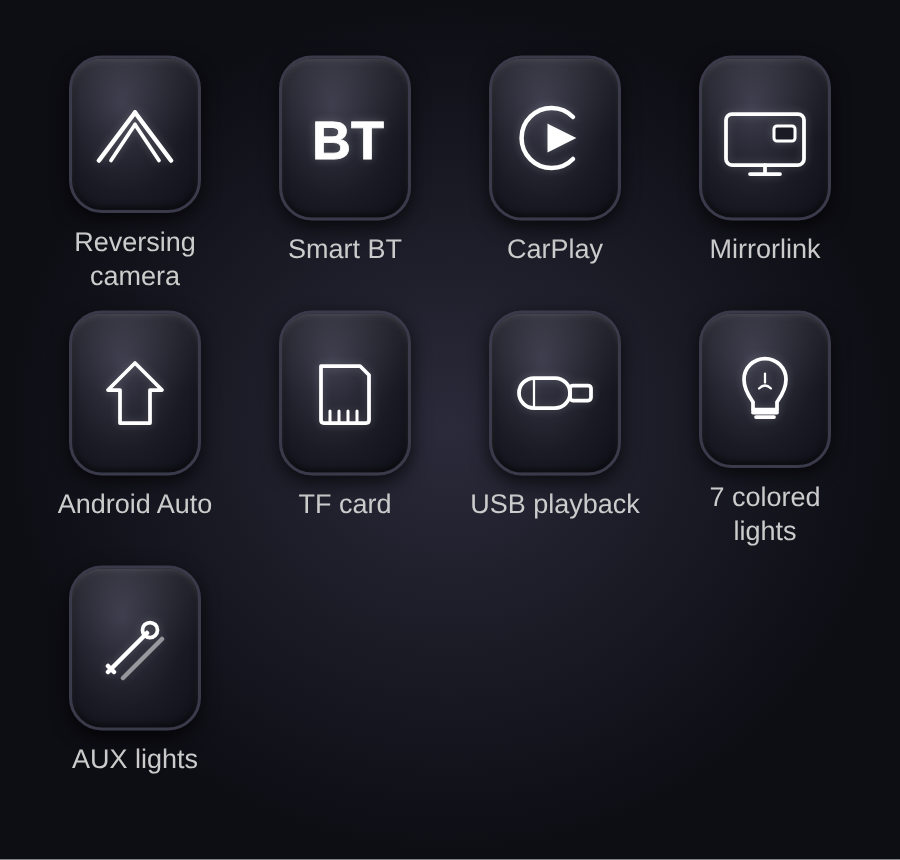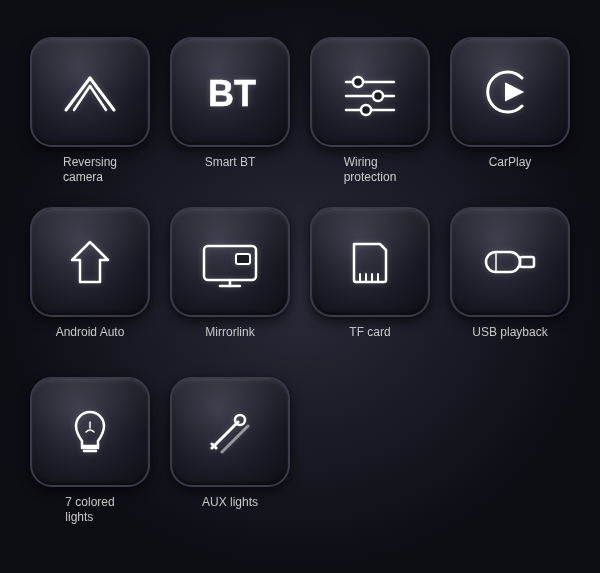--- a/index.html
+++ b/index.html
@@ -21,21 +21,21 @@
       padding: 20px;
     }
     .cell {
       display: flex;
       flex-direction: column;
       align-items: center;
       justify-content: flex-start;
       gap: 8px;
     }
     .icon-box {
-      width: 120px;
+      width: 88px;
       height: 110px;
       border-radius: 22px;
       background: radial-gradient(ellipse at 40% 30%, #3a3a4a 0%, #1a1a24 60%, #0f0f18 100%);
       border: 2px solid #3a3a4a;
       box-shadow:
         inset 0 2px 4px rgba(255,255,255,0.08),
         inset 0 -2px 4px rgba(0,0,0,0.6),
         0 4px 12px rgba(0,0,0,0.7),
         0 1px 2px rgba(255,255,255,0.05) inset;
       display: flex;
@@ -54,21 +54,22 @@
       background: linear-gradient(to bottom, rgba(255,255,255,0.06), transparent);
       pointer-events: none;
     }
     .icon-box svg {
       width: 64px;
       height: 64px;
       filter: drop-shadow(0 0 3px rgba(255,255,255,0.2));
     }
     .label {
       color: #cccccc;
-      font-size: 12px;
+      font-size: 18px;
+      text-align: center;
       line-height: 1.3;
       font-weight: 400;
     }
   </style>
 </head>
 <body>
 
 <div class="grid">
 
   <div class="cell">
@@ -86,69 +87,55 @@
   <div class="cell">
     <div class="icon-box">
       <svg viewBox="0 0 64 64" fill="none" xmlns="http://www.w3.org/2000/svg">
         <text x="10" y="46" font-size="36" font-weight="bold" font-family="Arial" fill="white" stroke="white" stroke-width="0.5">BT</text>
       </svg>
     </div>
     <span class="label">Smart BT</span>
   </div>
 
 
-  <div class="cell">
-    <div class="icon-box">
-      <svg viewBox="0 0 64 64" fill="none" xmlns="http://www.w3.org/2000/svg">
-
-        <line x1="8" y1="22" x2="56" y2="22" stroke="white" stroke-width="2.5" stroke-linecap="round"></line>
-        <circle cx="20" cy="22" r="5" stroke="white" stroke-width="2.5" fill="#1a1a24"></circle>
-        <line x1="8" y1="36" x2="56" y2="36" stroke="white" stroke-width="2.5" stroke-linecap="round"></line>
-        <circle cx="40" cy="36" r="5" stroke="white" stroke-width="2.5" fill="#1a1a24"></circle>
-        <line x1="8" y1="50" x2="56" y2="50" stroke="white" stroke-width="2.5" stroke-linecap="round"></line>
-        <circle cx="28" cy="50" r="5" stroke="white" stroke-width="2.5" fill="#1a1a24"></circle>
-      </svg>
-    </div>
-    <span class="label">Wiring<br>protection</span>
-  </div>
 
   <div class="cell">
     <div class="icon-box">
       <svg viewBox="0 0 64 64" fill="none" xmlns="http://www.w3.org/2000/svg">
 
         <path d="M44 18 A20 20 0 1 0 44 46" stroke="white" stroke-width="3" fill="none" stroke-linecap="round"></path>
         <path d="M28 24 L44 32 L28 40 Z" stroke="white" stroke-width="2" fill="white"></path>
       </svg>
     </div>
     <span class="label">CarPlay</span>
   </div>
 
   <div class="cell">
     <div class="icon-box">
       <svg viewBox="0 0 64 64" fill="none" xmlns="http://www.w3.org/2000/svg">
 
-        <path d="M32 12 L50 30 L42 30 L42 52 L22 52 L22 30 L14 30 Z" stroke="white" stroke-width="2.5" fill="none" stroke-linejoin="round"></path>
-      </svg>
-    </div>
-    <span class="label">Android Auto</span>
-  </div>
-
-  <div class="cell">
-    <div class="icon-box">
-      <svg viewBox="0 0 64 64" fill="none" xmlns="http://www.w3.org/2000/svg">
-
         <rect x="6" y="16" width="52" height="34" rx="4" stroke="white" stroke-width="2.5"></rect>
 
         <rect x="38" y="24" width="14" height="10" rx="2" stroke="white" stroke-width="2" fill="#1a1a24"></rect>
 
         <line x1="32" y1="50" x2="32" y2="56" stroke="white" stroke-width="2.5" stroke-linecap="round"></line>
         <line x1="22" y1="56" x2="42" y2="56" stroke="white" stroke-width="2.5" stroke-linecap="round"></line>
       </svg>
     </div>
     <span class="label">Mirrorlink</span>
+  </div>
+
+  <div class="cell">
+    <div class="icon-box">
+      <svg viewBox="0 0 64 64" fill="none" xmlns="http://www.w3.org/2000/svg">
+
+        <path d="M32 12 L50 30 L42 30 L42 52 L22 52 L22 30 L14 30 Z" stroke="white" stroke-width="2.5" fill="none" stroke-linejoin="round"></path>
+      </svg>
+    </div>
+    <span class="label">Android Auto</span>
   </div>
 
   <div class="cell">
     <div class="icon-box">
       <svg viewBox="0 0 64 64" fill="none" xmlns="http://www.w3.org/2000/svg">
 
         <path d="M16 14 L16 50 Q16 52 18 52 L46 52 Q48 52 48 50 L48 20 L42 14 Z" stroke="white" stroke-width="2.5" fill="none" stroke-linejoin="round"></path>
 
         <line x1="22" y1="52" x2="22" y2="44" stroke="white" stroke-width="2" stroke-linecap="round"></line>
         <line x1="28" y1="52" x2="28" y2="44" stroke="white" stroke-width="2" stroke-linecap="round"></line>

